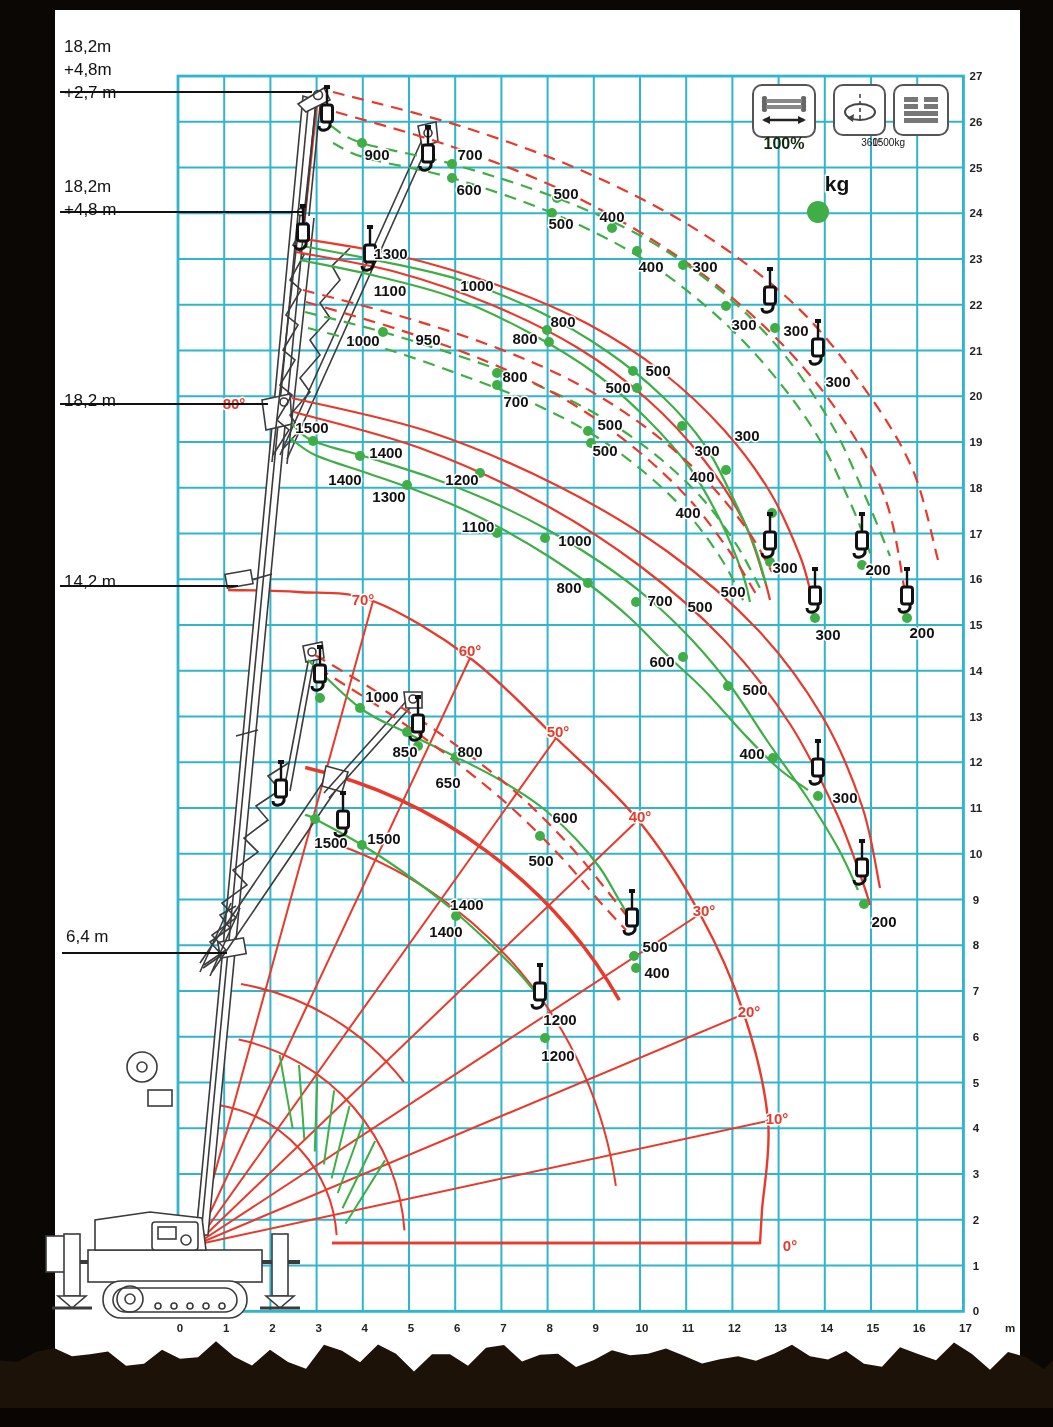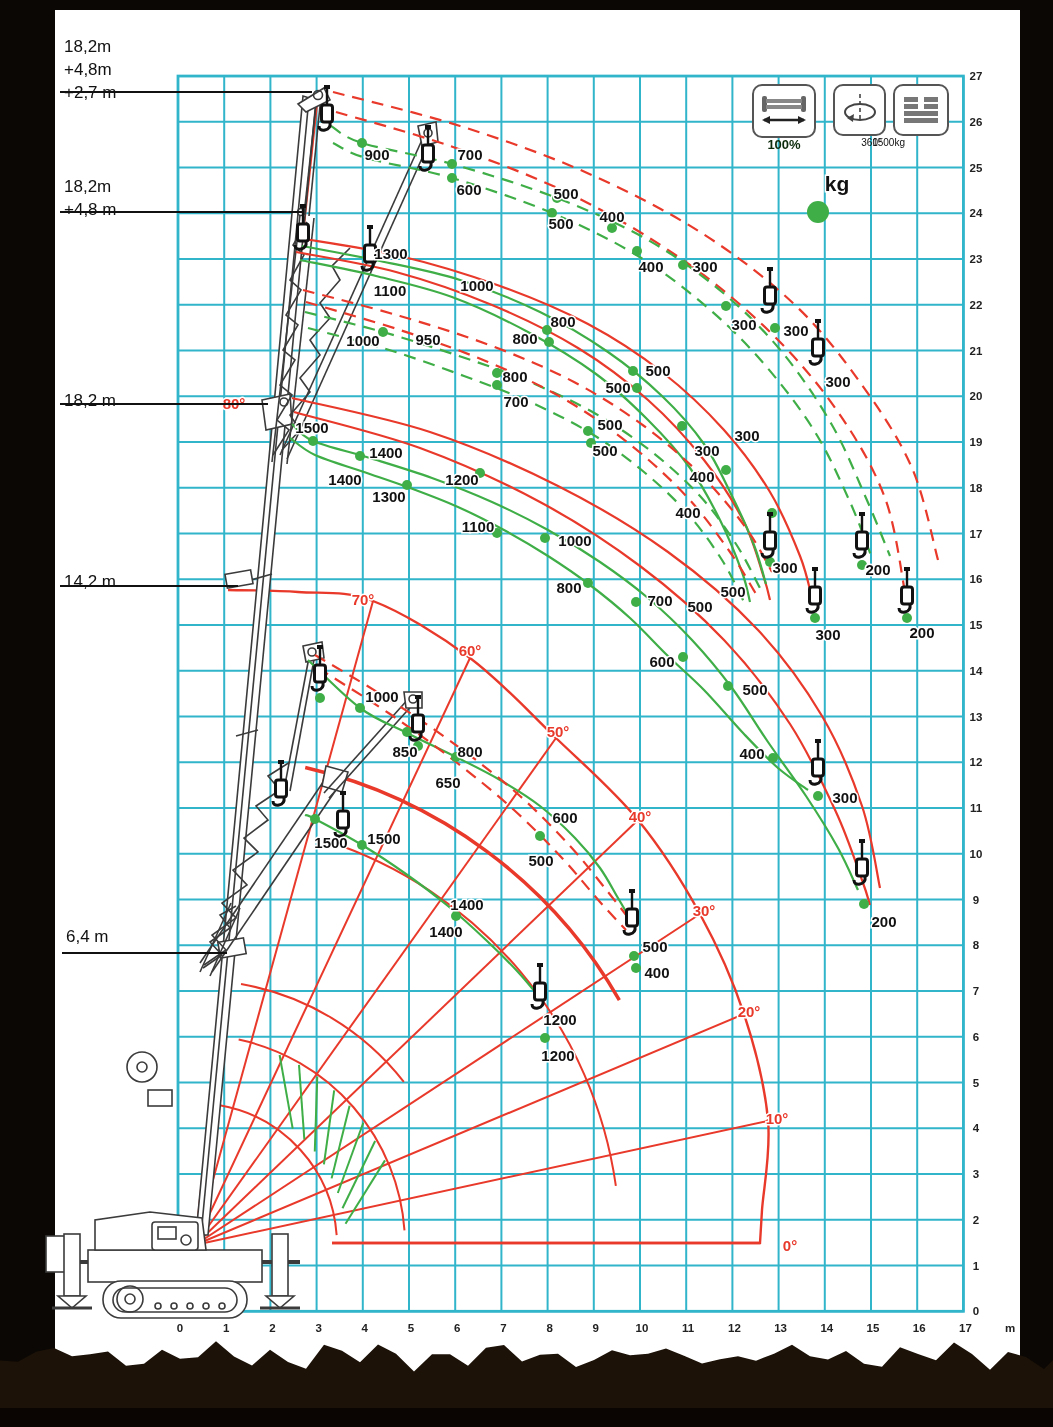--- a/index.html
+++ b/index.html
@@ -5,21 +5,21 @@
   html,body{margin:0;padding:0;background:#0b0704;}
   #stage{position:relative;width:1053px;height:1427px;background:#0b0704;overflow:hidden;
          font-family:"Liberation Sans",sans-serif;}
   #sheet{position:absolute;left:55px;top:10px;width:965px;height:1400px;background:#ffffff;}
   #chart{position:absolute;left:0;top:0;width:1053px;height:1427px;}
   .legend-box{position:absolute;border:2px solid #555;border-radius:10px;background:#fff;
               display:flex;align-items:center;justify-content:center;}
   .legend-caption{position:absolute;font-size:10px;font-weight:400;color:#111;text-align:right;}
   #outrigger-band{position:absolute;left:737px;top:130px;width:94px;height:28px;
                   display:flex;align-items:center;justify-content:center;
-                  font-size:13px;font-weight:700;color:#0c2b0c;}
+                  font-size:16px;font-weight:700;color:#0c2b0c;}
   .cap{line-height:1;}
 </style>
 </head>
 <body>
 
 <div id="stage">
   <div id="sheet"></div>
 
   <svg id="chart" viewBox="0 0 1053 1427" xmlns="http://www.w3.org/2000/svg">
     <g id="layer-grid">

